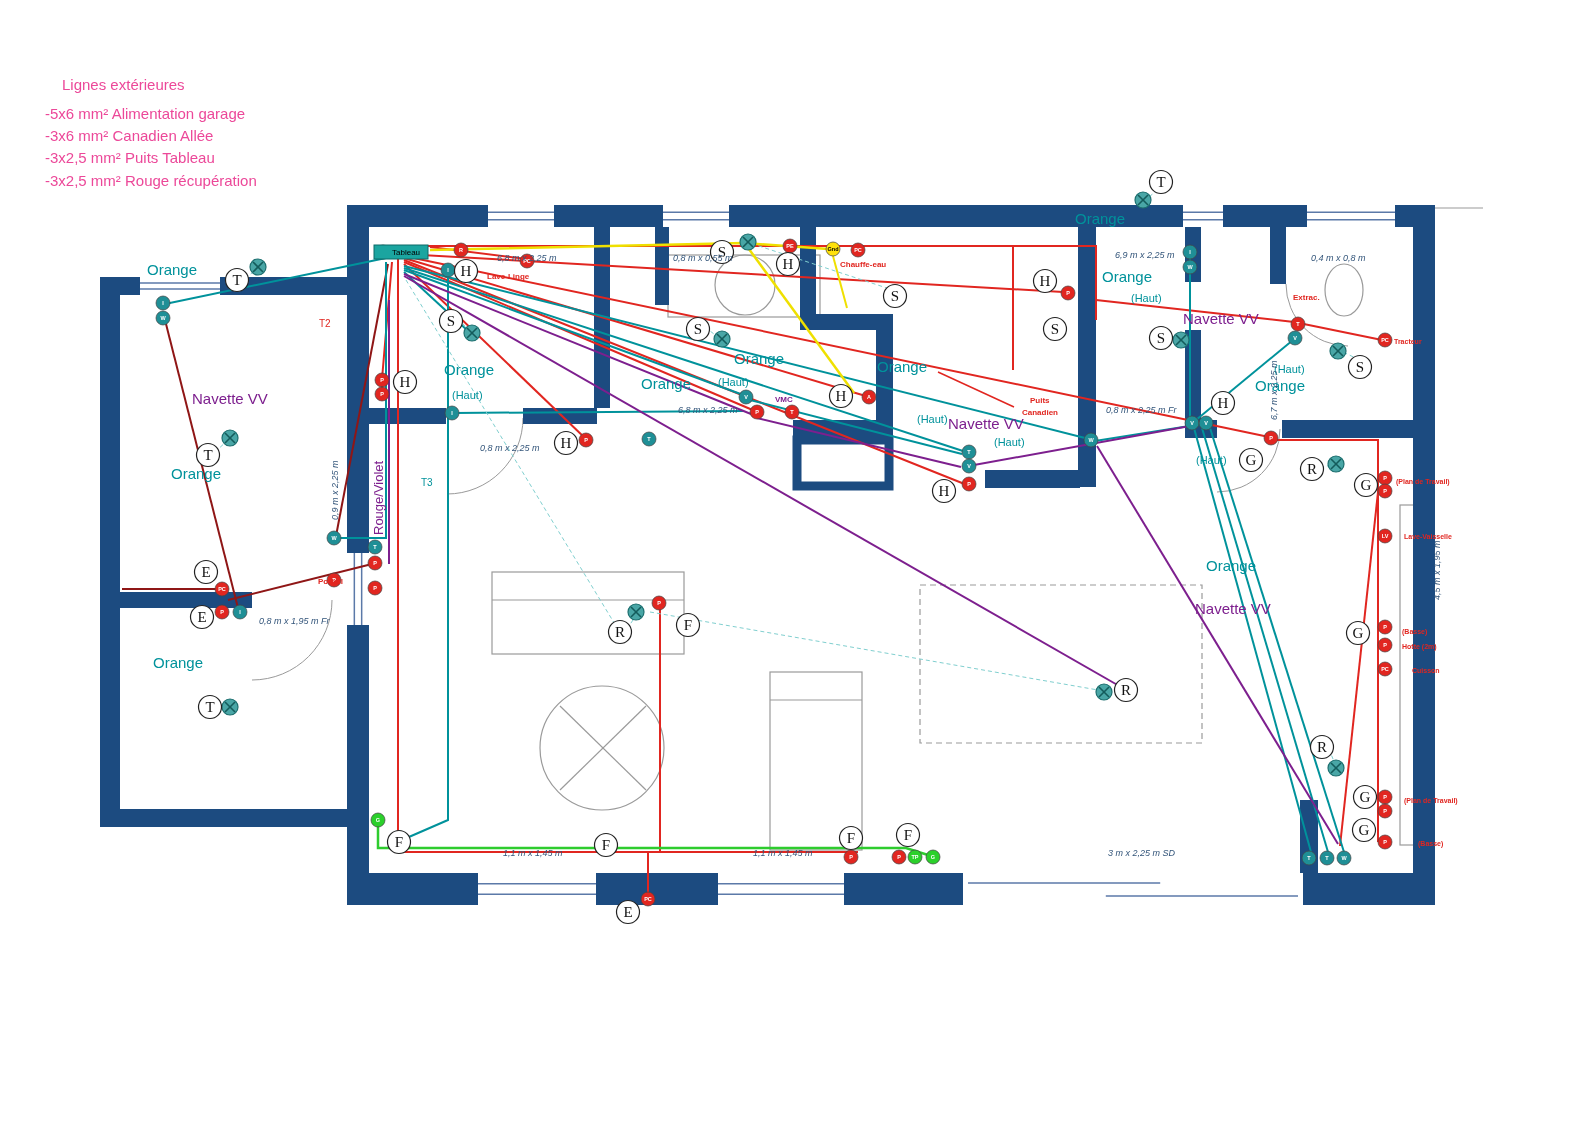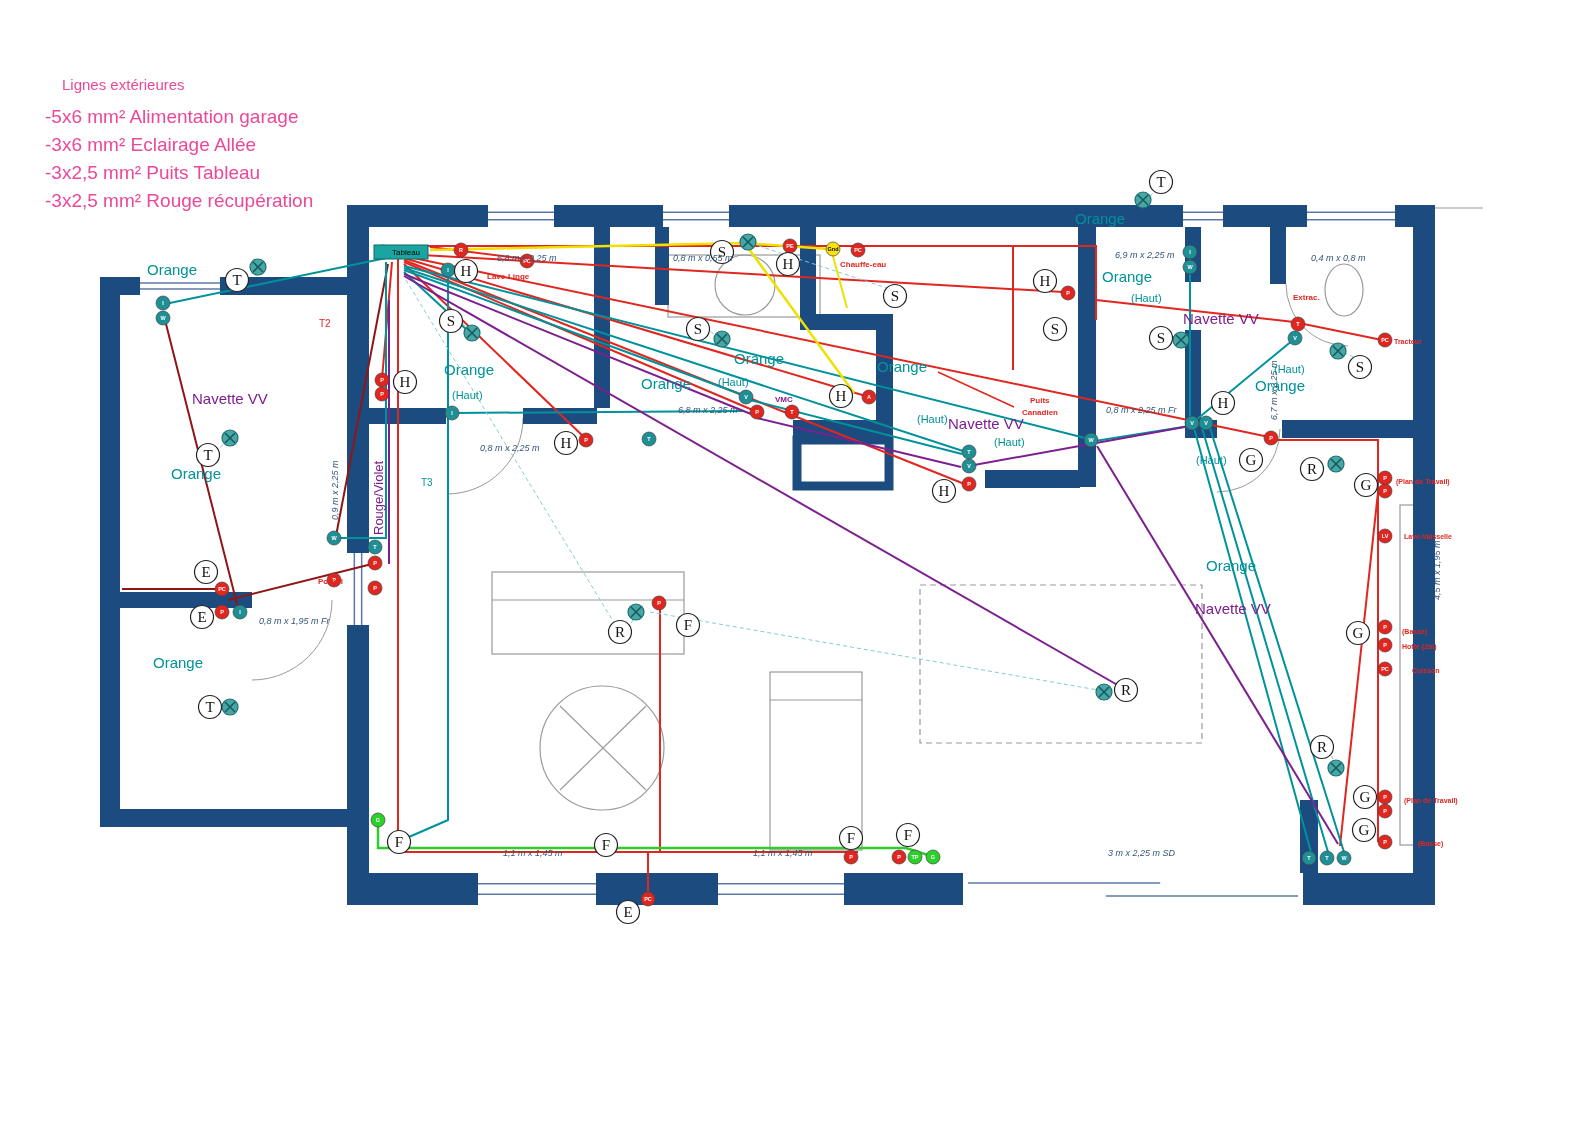--- a/index.html
+++ b/index.html
@@ -1,31 +1,31 @@
 <!DOCTYPE html>
 <html><head>
 <meta charset="utf-8">
 <style>
   html,body{margin:0;padding:0;background:#fff;}
   body{width:1587px;height:1123px;position:relative;font-family:"Liberation Sans",sans-serif;overflow:hidden;}
   .legend{position:absolute;left:45px;top:76px;z-index:5;color:#ec4899;}
   .legend-title{font-size:15px;padding-left:17px;margin-bottom:10px;}
-  .legend-item{font-size:19px;line-height:1.48;}
+  .legend-item{font-size:15px;line-height:1.48;}
   svg{position:absolute;left:0;top:0;}
   svg text{font-family:"Liberation Sans",sans-serif;}
   .switch-letter{font-family:"Liberation Serif",serif;}
 </style>
 </head>
 <body>
 
 <div class="legend">
   <div class="legend-title">Lignes extérieures</div>
   <div class="legend-items">
       <div class="legend-item">-5x6 mm² Alimentation garage</div>
-      <div class="legend-item">-3x6 mm² Eclairage Allée</div>
+      <div class="legend-item">-3x6 mm² Canadien Allée</div>
       <div class="legend-item">-3x2,5 mm² Puits Tableau</div>
       <div class="legend-item">-3x2,5 mm² Rouge récupération</div>
     </div>
 </div>
 
 <svg id="plan" width="1587" height="1123" viewBox="0 0 1587 1123">
     <rect fill="none" stroke="#9a9a9a" stroke-width="1.2" x="492" y="572" width="192" height="82"></rect>
     <line fill="none" stroke="#9a9a9a" stroke-width="1.2" x1="492" y1="600" x2="684" y2="600"></line>
     <circle fill="none" stroke="#9a9a9a" stroke-width="1.2" cx="602" cy="748" r="62"></circle>
     <line fill="none" stroke="#9a9a9a" stroke-width="1.2" x1="560" y1="706" x2="646" y2="790"></line>

